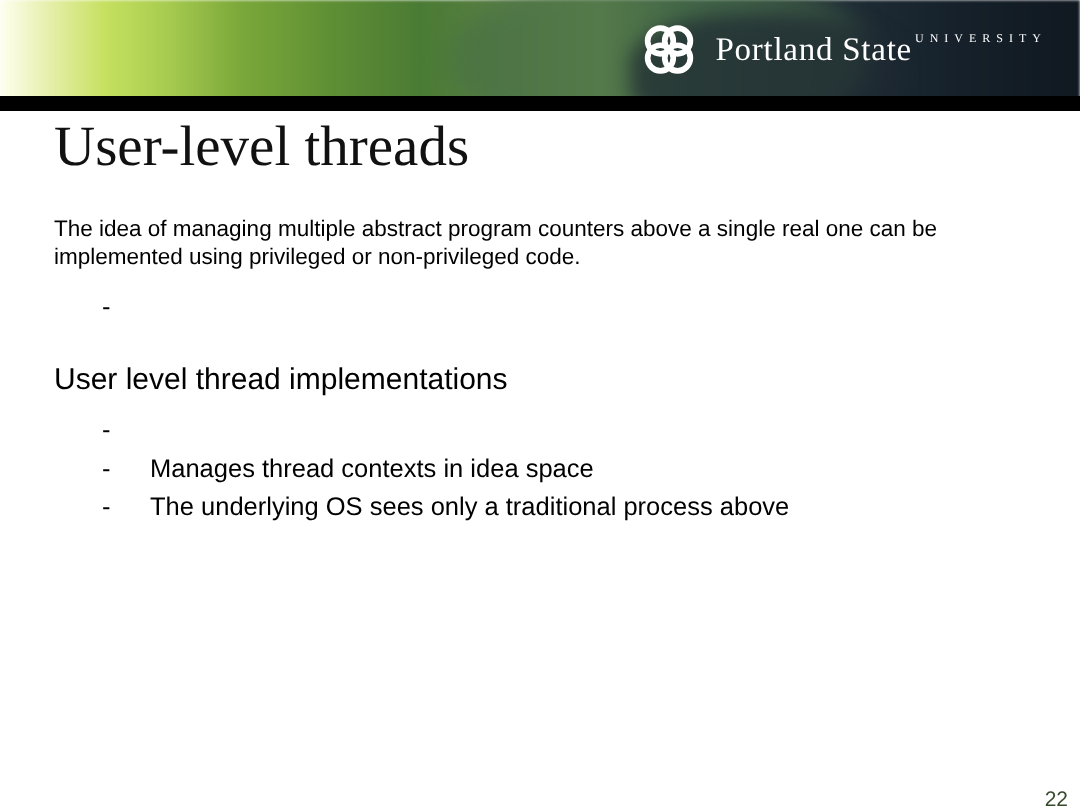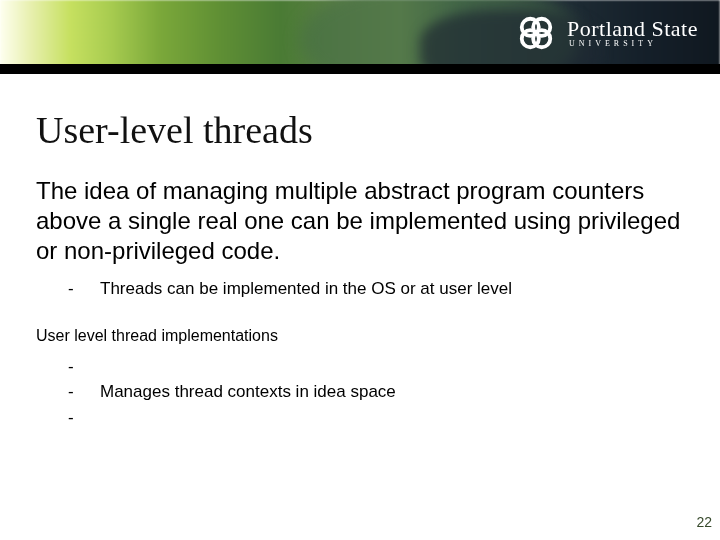--- a/index.html
+++ b/index.html
@@ -14,31 +14,31 @@
         #7ba83a 160px, #5f8f34 220px, #4a7b34 280px,
         #5c8046 340px, #6a8a50 400px, #3d5a4a 460px,
         #2a3640 520px, #1d2a33 580px, #15202a 640px, #101820 720px);
     filter: blur(1px);
   }
   .banner-blob1 { position:absolute; left:300px; top:-20px; width:280px; height:120px; background:rgba(70,110,70,.6); border-radius:50%; filter:blur(8px);}
   .banner-blob2 { position:absolute; left:420px; top:10px; width:180px; height:80px; background:rgba(30,40,50,.7); border-radius:40%; filter:blur(6px);}
   .banner::after { content:""; position:absolute; left:0; right:0; bottom:0; height:10px; background:#000; }
   .logo-wrap { position:absolute; right:22px; top:14px; display:flex; align-items:center; gap:12px; color:#fff; }
   .interlock { width:38px; height:38px; }
-  .logo-text { display:flex; flex-direction:column; line-height:1; font-family:"Times New Roman", serif; }
+  .logo-text { display:flex; line-height:1; font-family:"Times New Roman", serif; }
   .logo-main { font-size:22px; letter-spacing:.5px; }
   .logo-sub { font-size:8px; letter-spacing:4px; margin-top:0; padding-left:2px; }
-  .content { position:absolute; left:36px; right:36px; top:108px; color:#000; }
+  .content { position:absolute; left:36px; right:36px; top:76px; color:#000; }
   h1.title { font-family:"Times New Roman", Georgia, serif; font-weight:400; font-size:38px; color:#111; margin-bottom:24px; }
-  p.lead { font-size:24px; line-height:1.25; margin-bottom:10px; }
+  p.lead { font-size:15px; line-height:1.25; margin-bottom:10px; }
   ul.dashlist { list-style:none; margin:4px 0 24px 32px; }
   ul.dashlist li { display:flex; gap:22px; font-size:17px; line-height:1.5; }
   ul.dashlist li .dash { min-width:10px; }
-  p.subhead { font-size:16px; line-height:1.25; margin:8px 0 8px 0; }
-  .pagenum { position:absolute; right:8px; bottom:10px; font-size:14px; color:#374a2c; font-family:Verdana, sans-serif; }
+  p.subhead { font-size:20px; line-height:1.25; margin:8px 0 8px 0; }
+  .pagenum { position:absolute; right:8px; bottom:0; font-size:14px; color:#374a2c; font-family:Verdana, sans-serif; }
 </style>
 </head>
 <body>
 
 <div class="slide">
 
   <div class="banner">
     <div class="banner-bg"></div>
     <div class="banner-blob1"></div>
     <div class="banner-blob2"></div>
@@ -59,34 +59,34 @@
   </div>
 
   <div class="content">
     <h1 class="title">User-level threads</h1>
 
     <p class="lead">The idea of managing multiple abstract program counters above a single real one can be implemented using privileged or non-privileged code.</p>
 
     <ul class="dashlist">
       <li>
         <span class="dash">-</span>
-        <span>Threads can be implemented in the OS or at user level</span>
       </li>
     </ul>
 
     <p class="subhead">User level thread implementations</p>
 
     <ul class="dashlist">
       <li>
         <span class="dash">-</span>
       </li>
       <li>
         <span class="dash">-</span>
         <span>Manages thread contexts in idea space</span>
       </li>
       <li>
         <span class="dash">-</span>
+        <span>The underlying OS sees only a traditional process above</span>
       </li>
     </ul>
   </div>
 
   <div class="pagenum">22</div>
 </div>
 
 </body></html>

